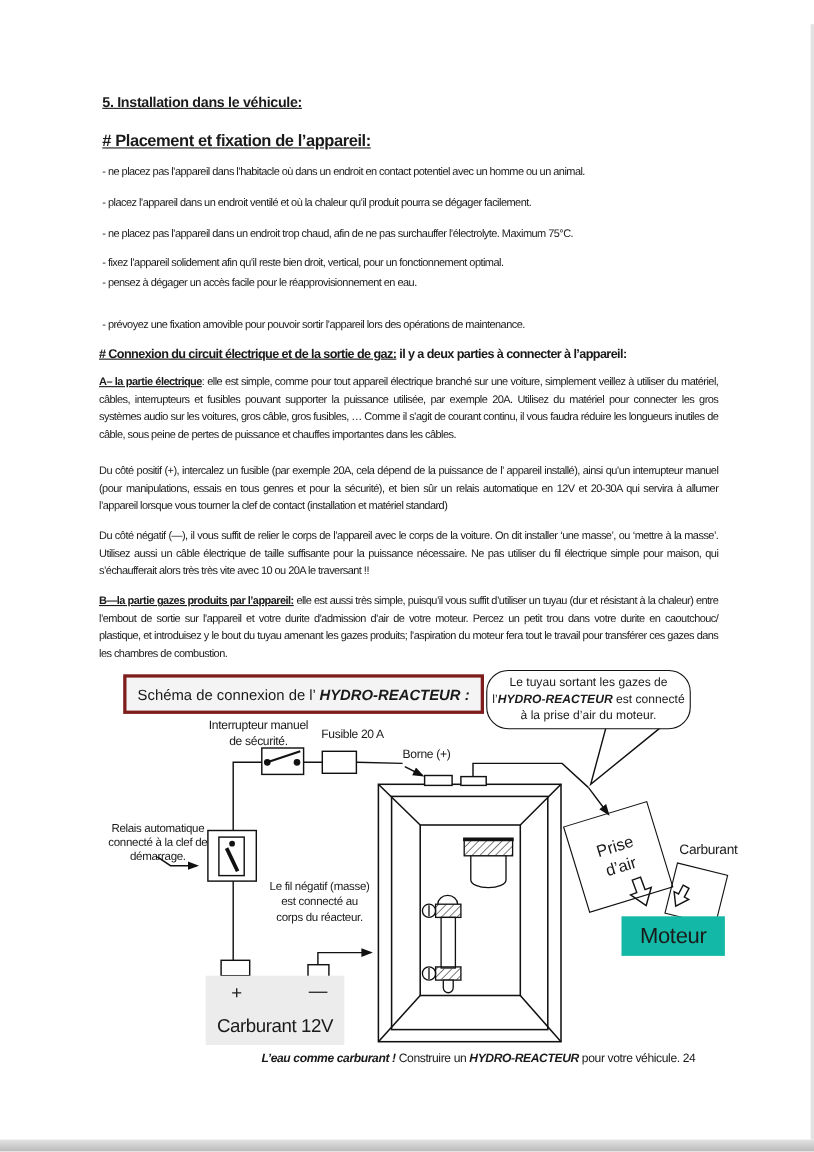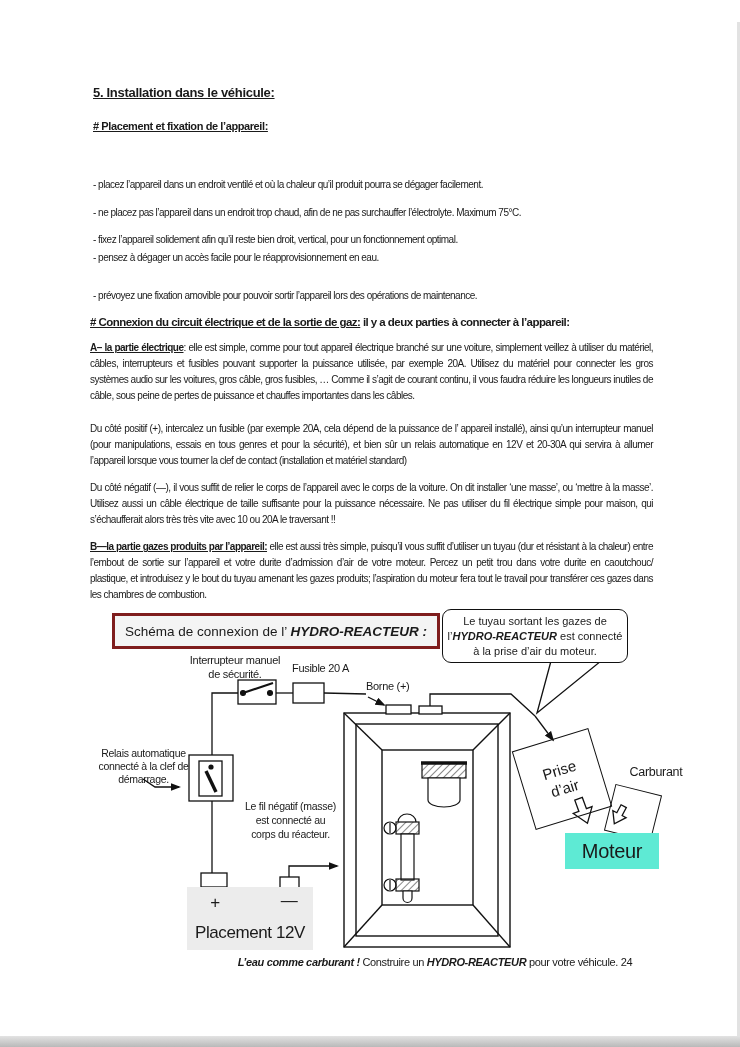--- a/index.html
+++ b/index.html
@@ -1,66 +1,67 @@
 <!DOCTYPE html>
 <html><head>
 <meta charset="utf-8">
 <style>
   html,body{margin:0;padding:0;background:#ffffff;}
   .page{position:relative;width:740px;height:1047px;background:#fff;overflow:hidden;
         font-family:"Liberation Sans","DejaVu Sans",sans-serif;color:#1a1a1a;padding-left:32px;}
   .abs{position:absolute;}
   .h1{left:93px;top:85px;font-size:13px;font-weight:bold;text-decoration:underline;letter-spacing:-0.3px;white-space:nowrap;}
-  .h2{left:93px;top:120px;font-size:11px;font-weight:bold;text-decoration:underline;letter-spacing:-0.4px;white-space:nowrap;text-align:center;}
+  .h2{left:93px;top:120px;font-size:15px;font-weight:bold;text-decoration:underline;letter-spacing:-0.4px;white-space:nowrap;text-align:center;}
   .bullet{left:93px;width:562px;font-size:10px;letter-spacing:-0.5px;white-space:nowrap;}
   .b1{top:151px}.b2{top:179px}.b3{top:207px}.b4{top:234px}.b5{top:252px}.b6{top:290px}
   .h2b{left:90px;top:316px;font-size:11.5px;font-weight:bold;letter-spacing:-0.55px;white-space:nowrap;}
   .h2b .u{text-decoration:underline;}
   .para{left:90px;width:563px;font-size:10px;letter-spacing:-0.5px;line-height:16px;text-align:justify;}
   .pA{top:340px}.pPos{top:421px}.pNeg{top:480px}.pB{top:539px}
   .lead{font-weight:bold;text-decoration:underline;}
   .pre{white-space:pre-wrap;}
   .hr{font-weight:bold;font-style:italic;}
   .bi{font-weight:bold;font-style:italic;}
 
   
   .diagram{left:85px;top:605px;width:605px;height:352px;}
   .diagram svg{position:absolute;left:0;top:0;}
   .lbl{position:absolute;text-align:center;letter-spacing:-0.3px;}
   .title-box{left:27px;top:8px;width:322px;height:30px;background:#f4f4f4;border:3px solid #7f1d1d;
              display:flex;align-items:center;justify-content:center;font-size:13.5px;}
   .bubble{left:357px;top:4px;width:186px;height:54px;background:#fff;border:1.4px solid #111;
-          border-radius:9px;font-size:11px;line-height:15px;text-align:center;padding-top:4px;box-sizing:border-box;}
+          border-radius:20px;font-size:11px;line-height:15px;text-align:center;padding-top:4px;box-sizing:border-box;}
   .lbl-switch{left:75px;top:48px;width:150px;font-size:11px;line-height:14px;}
   .lbl-fuse{left:198px;top:57px;width:75px;font-size:11px;}
   .lbl-borne{left:281px;top:75px;width:70px;font-size:11px;text-align:left;}
   .lbl-relay{left:6px;top:142px;width:105px;font-size:10.5px;line-height:13px;}
   .lbl-neg{left:148px;top:194px;width:115px;font-size:10.5px;line-height:14px;}
   .plus{left:112px;top:288px;width:36px;font-size:17px;}
   .minus{left:186px;top:286px;width:36px;font-size:17px;}
   .battery{left:102px;top:282px;width:126px;height:63px;background:#ececec;}
   .lbl-batt{left:102px;top:318px;width:126px;font-size:17px;letter-spacing:-0.4px;}
   .air-box{left:437px;top:133px;width:78px;height:80px;border:1.4px solid #111;transform:rotate(-17deg);
            display:flex;flex-direction:column;align-items:center;justify-content:center;font-size:15px;line-height:19px;}
   .fuel-box{left:524px;top:184px;width:46px;height:46px;border:1.4px solid #111;transform:rotate(14deg);}
-  .lbl-fuel{left:536px;top:160px;width:70px;font-size:12.5px;}
-  .engine{left:480px;top:228px;width:94px;height:36px;background:#5eead4;
+  .lbl-fuel{left:524px;top:160px;width:70px;font-size:12.5px;}
+  .engine{left:480px;top:228px;width:94px;height:36px;background:#14b8a6;
           display:flex;align-items:center;justify-content:center;font-size:20px;letter-spacing:-0.3px;}
   .footer{left:150px;top:956px;width:570px;font-size:11px;text-align:center;letter-spacing:-0.35px;white-space:nowrap;}
   .edge-bottom{left:0;top:1036px;width:740px;height:11px;background:linear-gradient(to bottom,#e3e3e3,#b9b9b9);}
   .edge-right{left:737px;top:22px;width:3px;height:1014px;background:#e2e2e2;}
 </style>
 </head>
 <body>
 
 <div class="page">
 
   <div class="abs h1">5. Installation dans le véhicule:</div>
   <div class="abs h2"># Placement et fixation de l’appareil:</div>
 
+  <div class="abs bullet b1">- ne placez pas l’appareil dans l’habitacle où dans un endroit en contact potentiel avec un homme ou un animal.</div>
   <div class="abs bullet b2">- placez l’appareil dans un endroit ventilé et où la chaleur qu’il produit pourra se dégager facilement.</div>
   <div class="abs bullet b3">- ne placez pas l’appareil dans un endroit trop chaud, afin de ne pas surchauffer l’électrolyte. Maximum 75°C.</div>
   <div class="abs bullet b4">- fixez l’appareil solidement afin qu’il reste bien droit, vertical, pour un fonctionnement optimal.</div>
   <div class="abs bullet b5">- pensez à dégager un accès facile pour le réapprovisionnement en eau.</div>
   <div class="abs bullet b6">- prévoyez une fixation amovible pour pouvoir  sortir l’appareil lors des opérations de maintenance.</div>
 
   <div class="abs h2b">
     <span class="u pre"># Connexion du circuit électrique et de la sortie de gaz:</span><span class="pre"> il y a deux parties à connecter à l’appareil:</span>
   </div>
 
@@ -185,21 +186,21 @@
     </div>
     <div class="lbl lbl-neg">
       <div>Le fil négatif (masse)</div>
       <div>est connecté au</div>
       <div>corps du réacteur.</div>
     </div>
 
     <div class="abs battery"></div>
     <div class="lbl plus">+</div>
     <div class="lbl minus">—</div>
-    <div class="lbl lbl-batt">Placement 12V</div>
+    <div class="lbl lbl-batt">Carburant 12V</div>
 
     <div class="abs air-box">
       <div>Prise</div>
       <div>d’air</div>
     </div>
     <div class="abs fuel-box"></div>
     <div class="lbl lbl-fuel">Carburant</div>
     <div class="abs engine">Moteur</div>
   </div>
 

